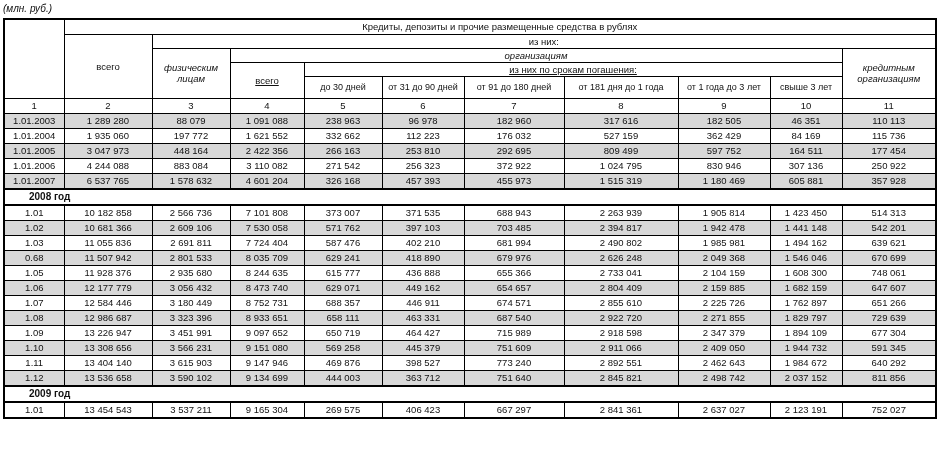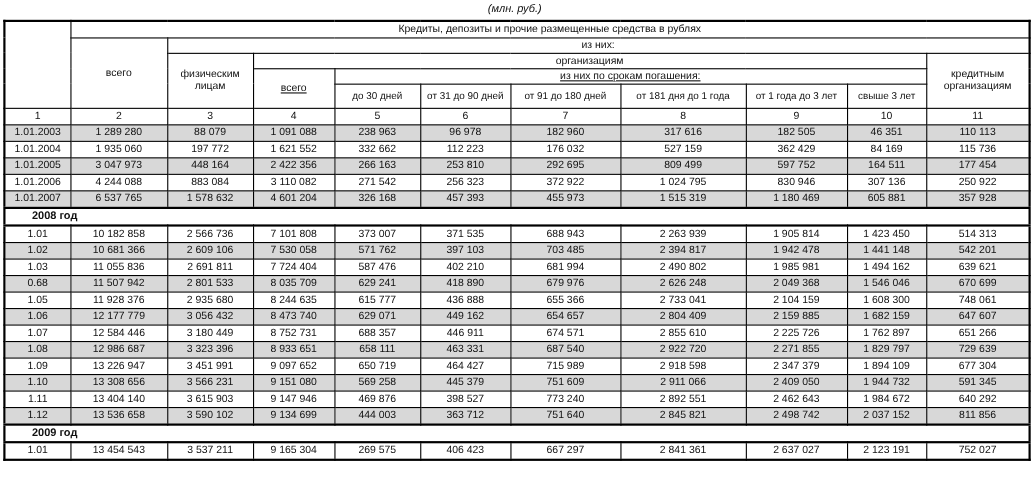--- a/index.html
+++ b/index.html
@@ -5,21 +5,21 @@
   * { box-sizing: border-box; }
   html, body {
     margin: 0; padding: 0;
     width: 938px; height: 455px;
     background: #ffffff;
     font-family: "Liberation Sans", sans-serif;
     color: #111;
   }
   .page { padding: 2px 3px 0 3px; }
   .units-note {
-    text-align: center;
+    text-align: left;
     font-style: italic;
     font-size: 10px;
     line-height: 12px;
     padding: 1px 2px 3px 0;
     color: #111;
   }
   table.data-table {
     border-collapse: collapse;
     table-layout: fixed;
     width: 932px;
@@ -30,21 +30,21 @@
     font-size: 9.5px;
     font-weight: normal;
     text-align: center;
     vertical-align: middle;
     padding: 1px 2px;
     overflow: hidden;
   }
   thead th { line-height: 11px; }
   tr.hA th { height: 15px; }
   tr.hB th { height: 14px; }
-  tr.hC th { height: 14px; }
+  tr.hC th { height: 14px; font-style: italic; }
   tr.hD th { height: 14px; text-decoration: underline; }
   tr.hE th { height: 22px; font-size: 9px; white-space: nowrap; padding: 1px 1px; }
   tr.hF th { height: 15px; }
   tbody td {
     height: 15px;
     line-height: 12px;
     white-space: nowrap;
   }
   tbody tr.shaded td { background: #d8d8d8; }
   td.section {

